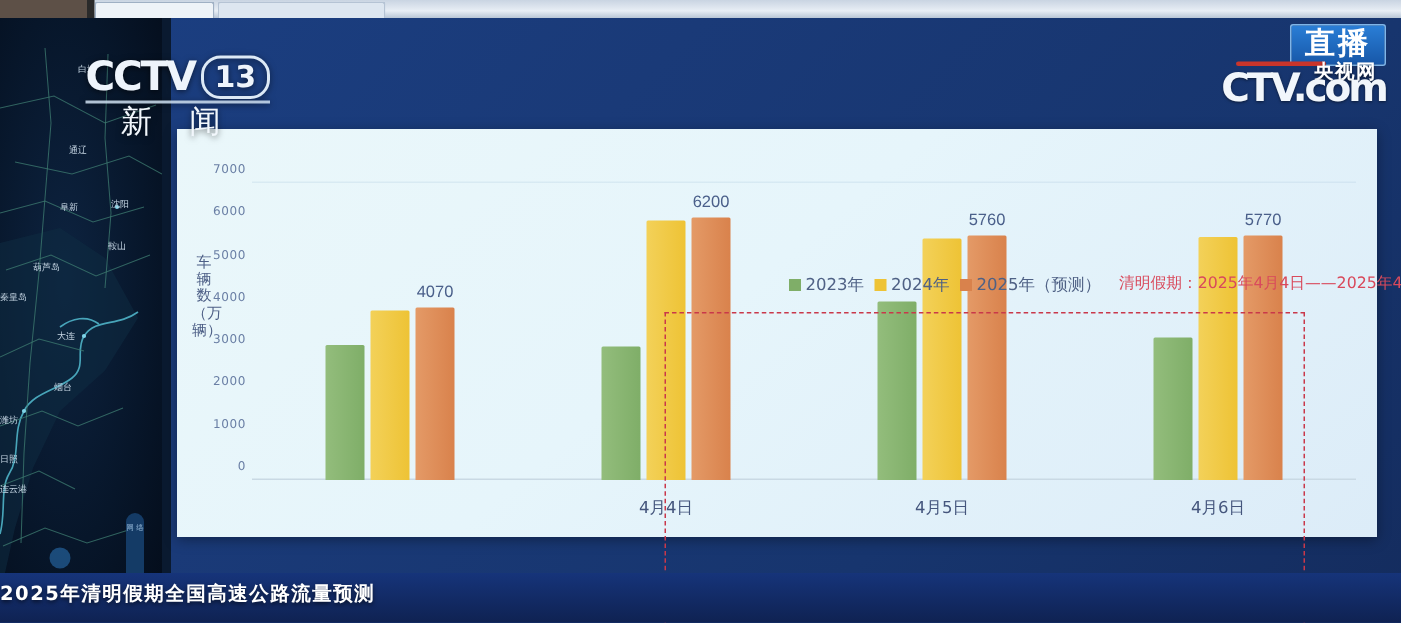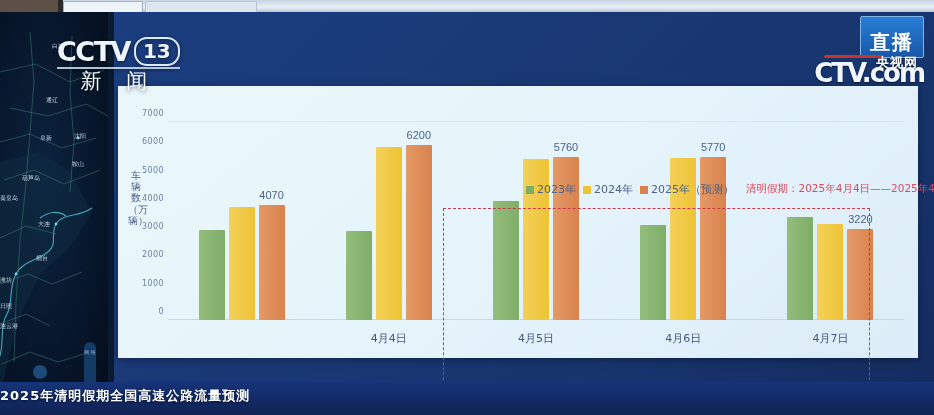--- a/index.html
+++ b/index.html
@@ -55,21 +55,21 @@
     padding:0 7px;height:25px;display:flex;align-items:center;}
   .cctv13 .num{font-family:"DejaVu Sans",sans-serif;font-weight:bold;font-size:20px;
     color:#eef4fb;line-height:1;}
   .cctv13 .rule{width:100%;height:2px;background:#cfe0f1;opacity:.85;margin:1px 0 2px;}
   .cctv13 .news{font-family:"DejaVu Sans","Liberation Sans",sans-serif;font-weight:normal;
     font-size:21px;color:#f2f7fc;letter-spacing:9px;text-align:center;line-height:1;}
 
   
   .liveblk{position:absolute;right:10px;top:16px;z-index:30;text-align:right;}
   .livebadge{display:inline-block;background:linear-gradient(to bottom,#2a7ed6,#1757a8);
-    border:1px solid #7fb5e8;padding:14px 9px 3px;border-radius:2px;}
+    border:1px solid #7fb5e8;padding:0 9px 3px;border-radius:2px;}
   .livebadge span{font-family:"DejaVu Sans","Liberation Sans",sans-serif;font-weight:bold;
     font-size:20px;color:#ffffff;letter-spacing:2px;line-height:1.15;}
   .cctvcom{position:relative;margin-top:-4px;height:34px;width:150px;}
   .cctvcom .big{position:absolute;right:0;top:6px;font-family:"DejaVu Sans",sans-serif;
     font-weight:bold;font-size:26px;letter-spacing:-2px;color:#f1f6fb;line-height:1;
     text-shadow:0 1px 2px rgba(0,0,0,.5);}
   .cctvcom .yangshi{position:absolute;right:6px;top:2px;
     font-family:"DejaVu Sans","Liberation Sans",sans-serif;font-weight:bold;
     font-size:13px;color:#ffffff;letter-spacing:1px;line-height:1;
     text-shadow:0 1px 2px rgba(0,0,0,.6);}
@@ -261,28 +261,20 @@
             <div class="xlabel">4月5日</div>
           </div>
           <div class="grp">
             <div class="bar g" style="height: 47.8571%;"></div>
             <div class="bar y" style="height: 81.8571%;"></div>
             <div class="bar o" style="height: 82.4286%;">
               <div class="dlabel" style="bottom: calc(100% + 4px);">5770</div>
             </div>
             <div class="xlabel">4月6日</div>
           </div>
-          <div class="grp">
-            <div class="bar g" style="height: 52.1429%;"></div>
-            <div class="bar y" style="height: 48.5714%;"></div>
-            <div class="bar o" style="height: 46%;">
-              <div class="dlabel" style="bottom: calc(100% + 4px);">3220</div>
-            </div>
-            <div class="xlabel">4月7日</div>
-          </div>
         </div>
     </div>
 
     <div class="hl"></div>
   </div>
 
   <div class="capbar">
     <div class="txt">2025年清明假期全国高速公路流量预测</div>
   </div>
 </div>

